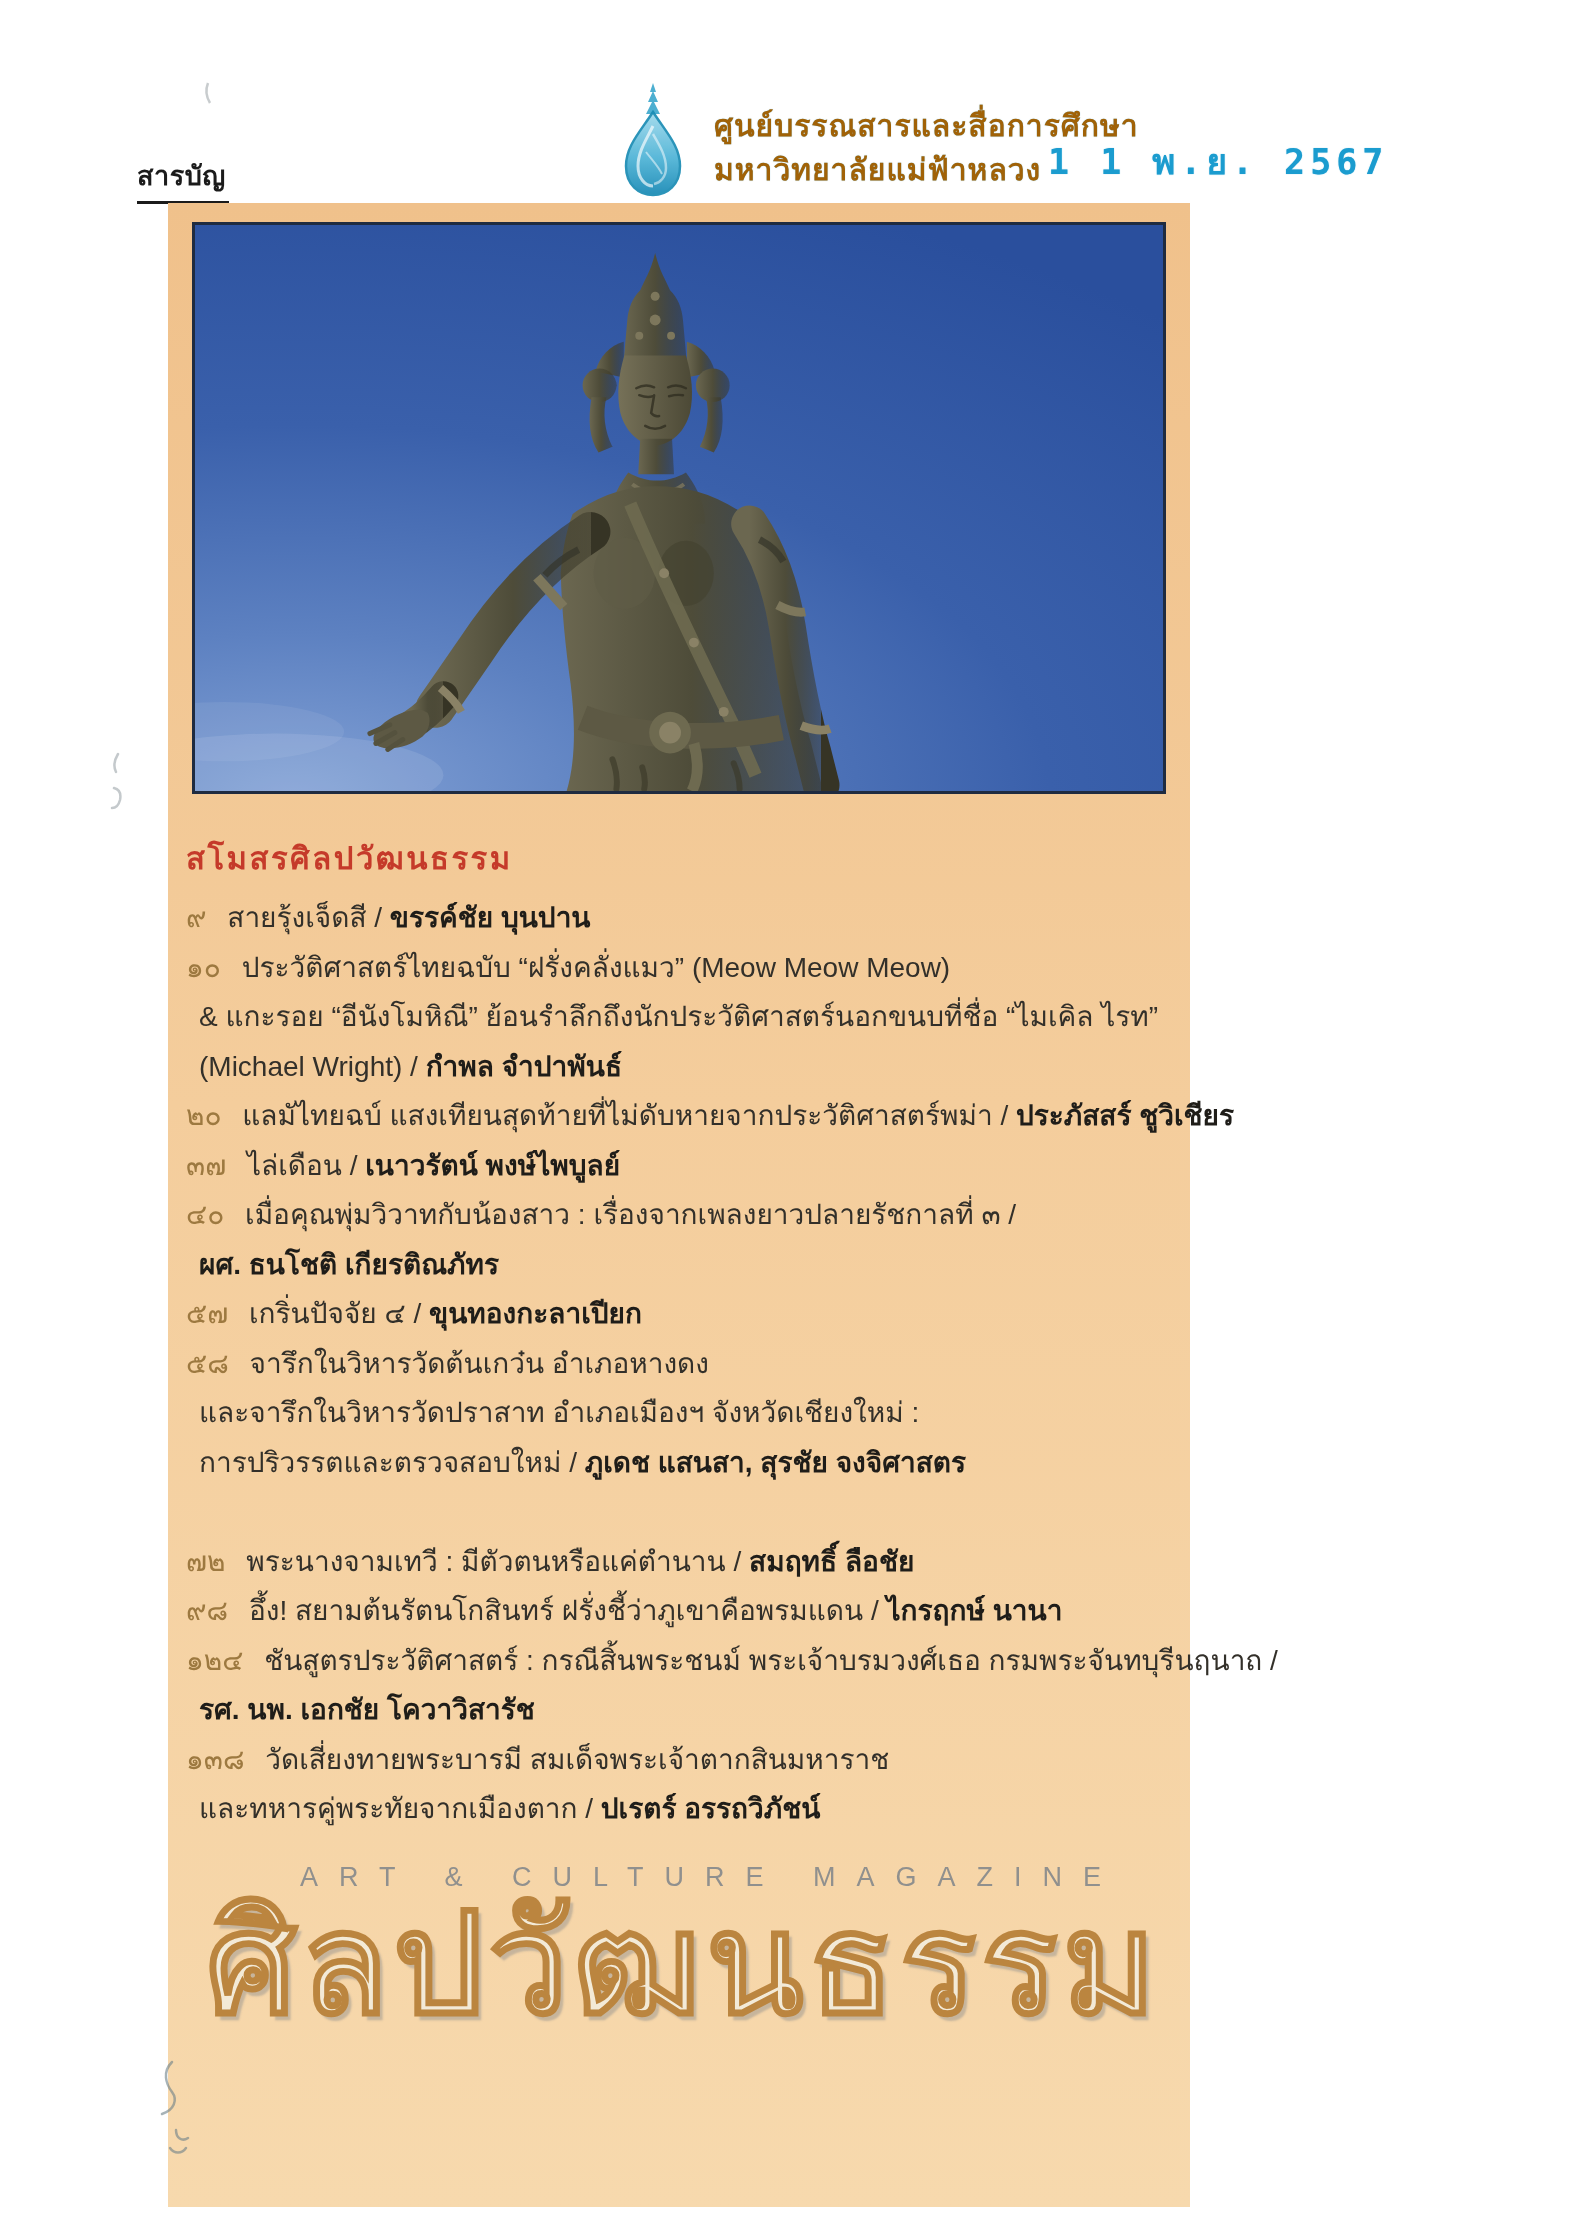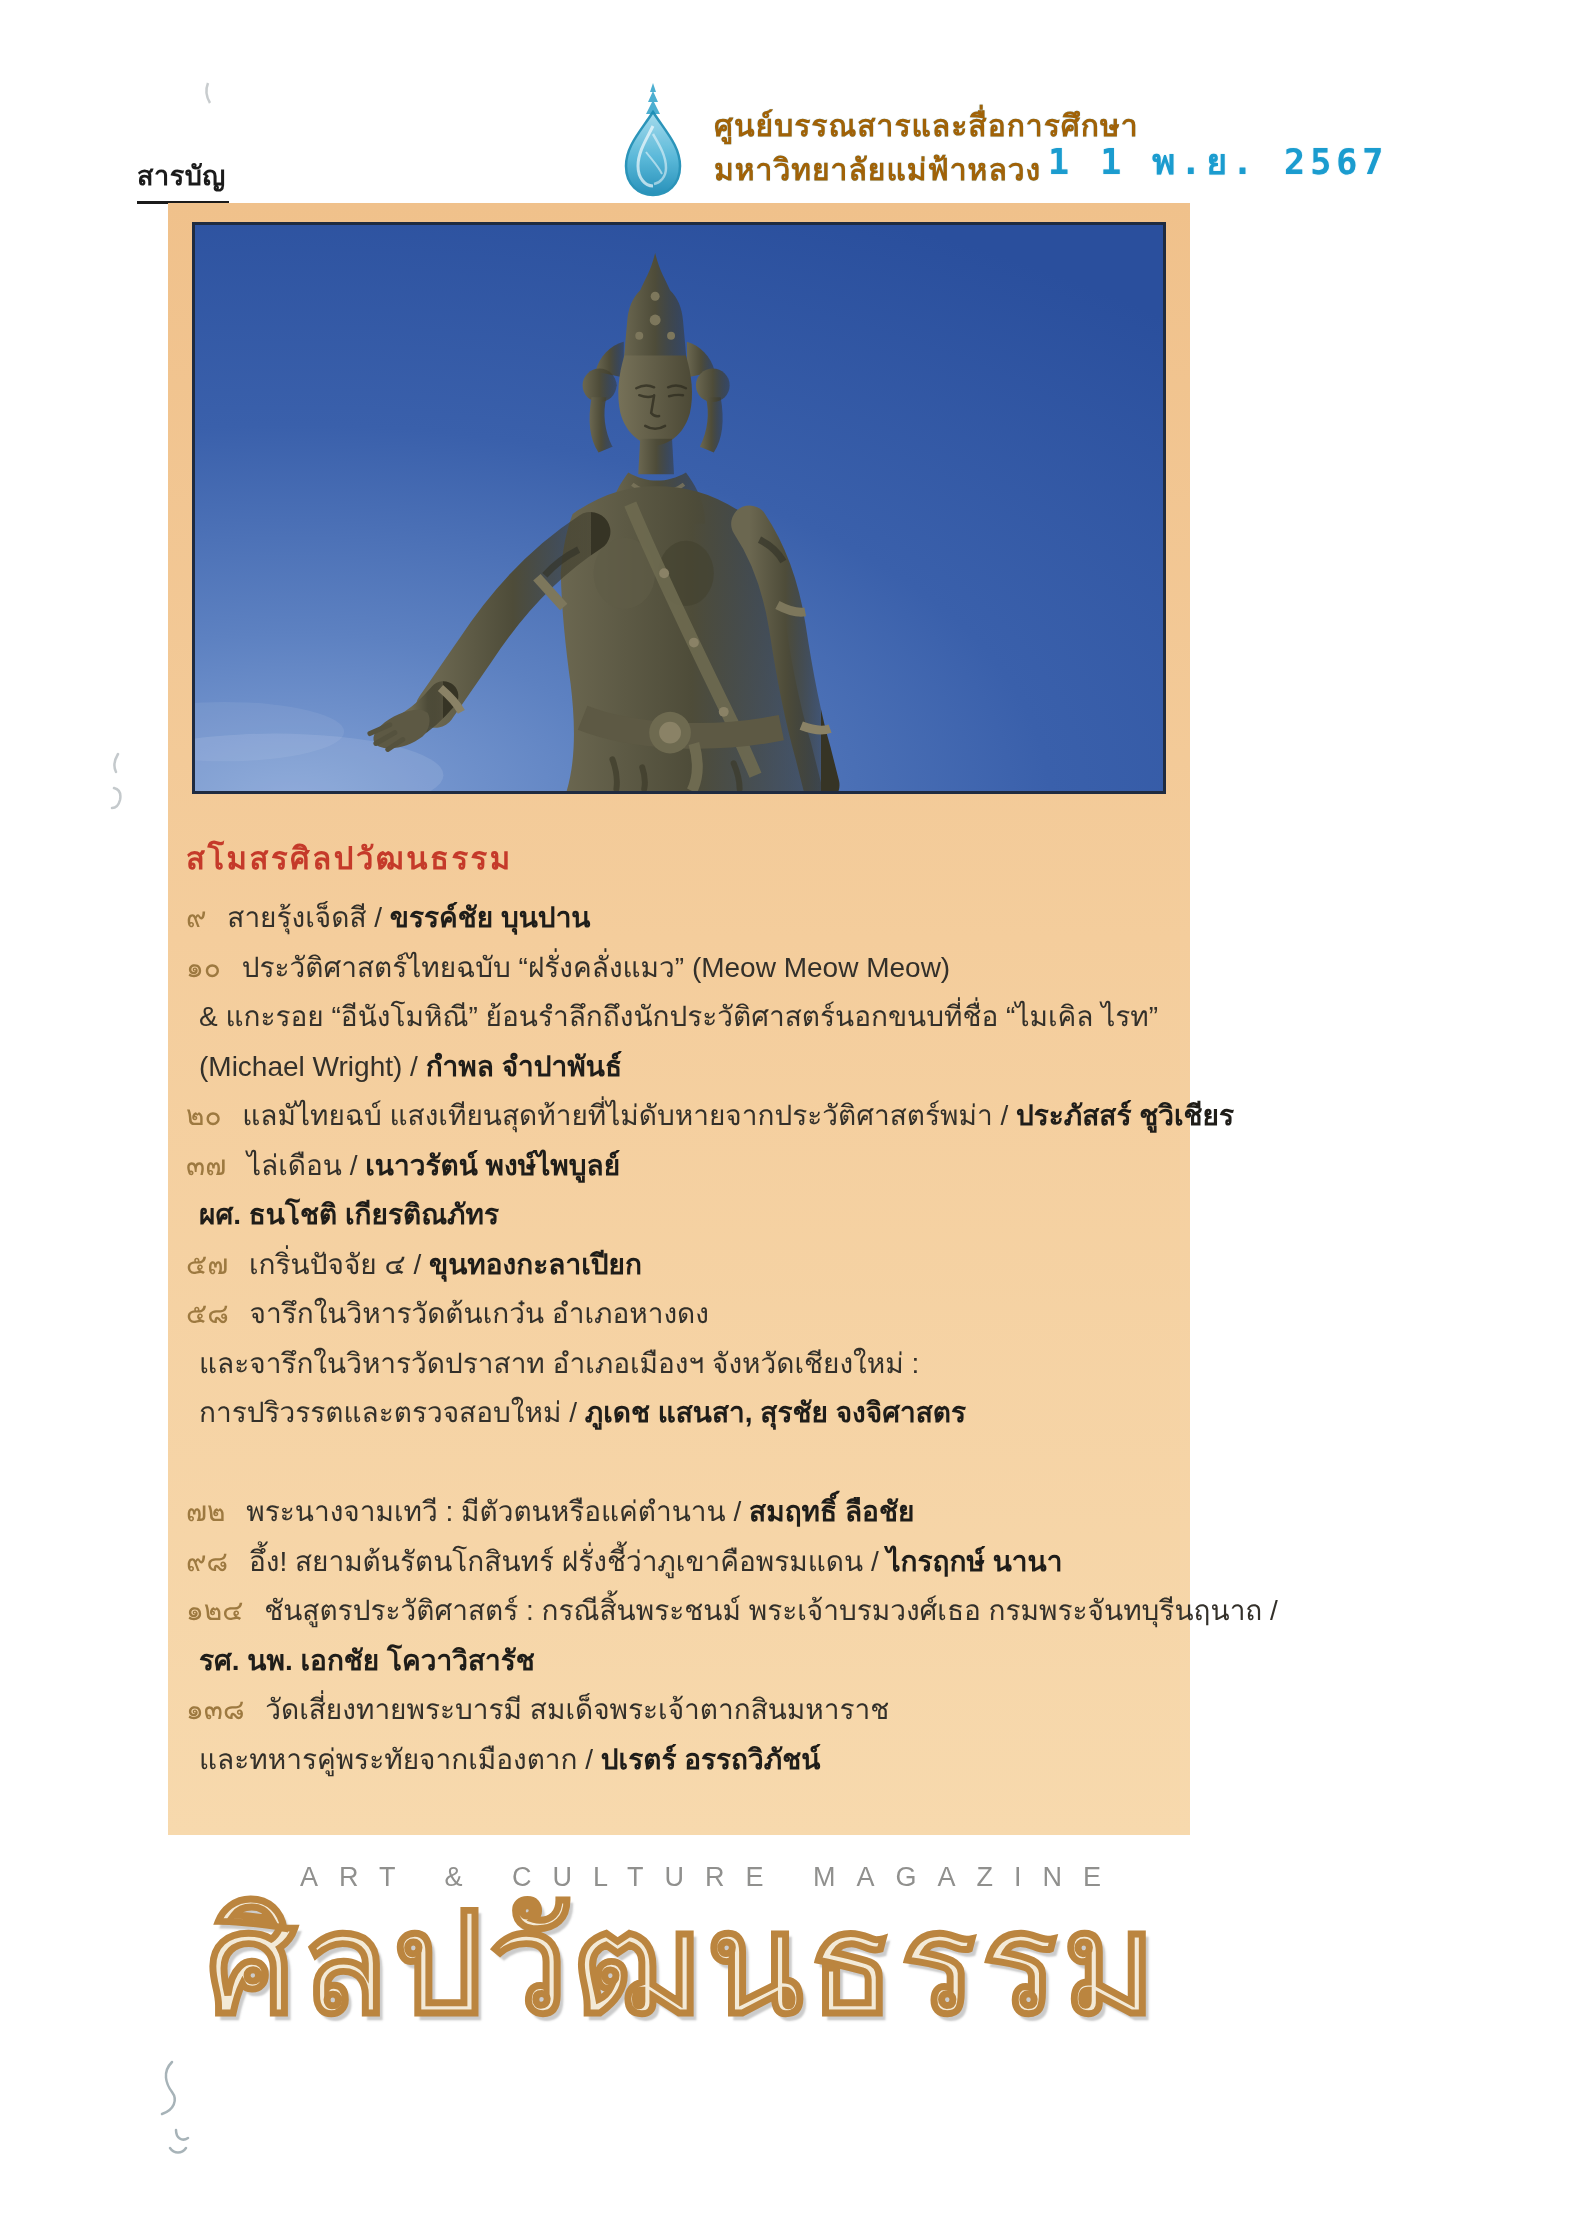--- a/index.html
+++ b/index.html
@@ -26,21 +26,21 @@
   }
   .stamp-date {
     position:absolute; left:1048px; top:134px;
     color:#1b9ccf; font-weight:bold; font-size:35px; letter-spacing:5px;
     font-family:"DejaVu Sans Mono", monospace;
     text-shadow:0 0 1px rgba(27,156,207,.6); white-space:nowrap;
   }
 
   
   .content-box {
-    position:absolute; left:168px; top:203px; width:1022px; height:1632px;
+    position:absolute; left:168px; top:203px; width:1022px; height:2004px;
     background:linear-gradient(180deg,#f0c18b 0%,#f4cd9c 45%,#f7d9ad 100%);
   }
 
   
   .photo {
     position:absolute; left:24px; top:19px; width:974px; height:572px;
     box-sizing:border-box; border:3px solid #1f2b40;
     background:radial-gradient(135% 115% at 10% 102%,
       #83a2d6 0%, #5d81c1 26%, #3a60ab 58%, #2a4f9d 100%);
     overflow:hidden;
@@ -203,20 +203,21 @@
 
     <div class="section-heading" style="color: rgb(197, 58, 42);">สโมสรศิลปวัฒนธรรม</div>
 
     <div class="toc-list">
         <div class="toc-line"><span class="num" style="color: rgb(157, 121, 64);">๙</span><span class="txt"> สายรุ้งเจ็ดสี / </span><span class="author">ขรรค์ชัย บุนปาน</span></div>
         <div class="toc-line"><span class="num" style="color: rgb(157, 121, 64);">๑๐</span><span class="txt"> ประวัติศาสตร์ไทยฉบับ “ฝรั่งคลั่งแมว” (Meow Meow Meow)</span><span class="author"></span></div>
         <div class="toc-line"><span class="num" style="color: rgb(157, 121, 64);"></span><span class="txt">&amp; แกะรอย “อีนังโมหิณี” ย้อนรำลึกถึงนักประวัติศาสตร์นอกขนบที่ชื่อ “ไมเคิล ไรท”</span><span class="author"></span></div>
         <div class="toc-line"><span class="num" style="color: rgb(157, 121, 64);"></span><span class="txt">(Michael Wright) / </span><span class="author">กำพล จำปาพันธ์</span></div>
         <div class="toc-line"><span class="num" style="color: rgb(157, 121, 64);">๒๐</span><span class="txt"> แลมัไทยฉบ์ แสงเทียนสุดท้ายที่ไม่ดับหายจากประวัติศาสตร์พม่า / </span><span class="author">ประภัสสร์ ชูวิเชียร</span></div>
         <div class="toc-line"><span class="num" style="color: rgb(157, 121, 64);">๓๗</span><span class="txt"> ไล่เดือน / </span><span class="author">เนาวรัตน์ พงษ์ไพบูลย์</span></div>
+        <div class="toc-line"><span class="num" style="color: rgb(157, 121, 64);">๔๐</span><span class="txt"> เมื่อคุณพุ่มวิวาทกับน้องสาว : เรื่องจากเพลงยาวปลายรัชกาลที่ ๓ /</span><span class="author"></span></div>
         <div class="toc-line"><span class="num" style="color: rgb(157, 121, 64);"></span><span class="txt"></span><span class="author">ผศ. ธนโชติ เกียรติณภัทร</span></div>
         <div class="toc-line"><span class="num" style="color: rgb(157, 121, 64);">๕๗</span><span class="txt"> เกริ่นปัจจัย ๔ / </span><span class="author">ขุนทองกะลาเปียก</span></div>
         <div class="toc-line"><span class="num" style="color: rgb(157, 121, 64);">๕๘</span><span class="txt"> จารึกในวิหารวัดต้นเกว๋น อำเภอหางดง</span><span class="author"></span></div>
         <div class="toc-line"><span class="num" style="color: rgb(157, 121, 64);"></span><span class="txt">และจารึกในวิหารวัดปราสาท อำเภอเมืองฯ จังหวัดเชียงใหม่ :</span><span class="author"></span></div>
         <div class="toc-line"><span class="num" style="color: rgb(157, 121, 64);"></span><span class="txt">การปริวรรตและตรวจสอบใหม่ / </span><span class="author">ภูเดช แสนสา, สุรชัย จงจิศาสตร</span></div>
         <div class="toc-line gap"><span class="num" style="color: rgb(157, 121, 64);">๗๒</span><span class="txt"> พระนางจามเทวี : มีตัวตนหรือแค่ตำนาน / </span><span class="author">สมฤทธิ์ ลือชัย</span></div>
         <div class="toc-line"><span class="num" style="color: rgb(157, 121, 64);">๙๘</span><span class="txt"> อึ้ง! สยามต้นรัตนโกสินทร์ ฝรั่งชี้ว่าภูเขาคือพรมแดน / </span><span class="author">ไกรฤกษ์ นานา</span></div>
         <div class="toc-line"><span class="num" style="color: rgb(157, 121, 64);">๑๒๔</span><span class="txt"> ชันสูตรประวัติศาสตร์ : กรณีสิ้นพระชนม์ พระเจ้าบรมวงศ์เธอ กรมพระจันทบุรีนฤนาถ /</span><span class="author"></span></div>
         <div class="toc-line"><span class="num" style="color: rgb(157, 121, 64);"></span><span class="txt"></span><span class="author">รศ. นพ. เอกชัย โควาวิสารัช</span></div>
         <div class="toc-line"><span class="num" style="color: rgb(157, 121, 64);">๑๓๘</span><span class="txt"> วัดเสี่ยงทายพระบารมี สมเด็จพระเจ้าตากสินมหาราช</span><span class="author"></span></div>

